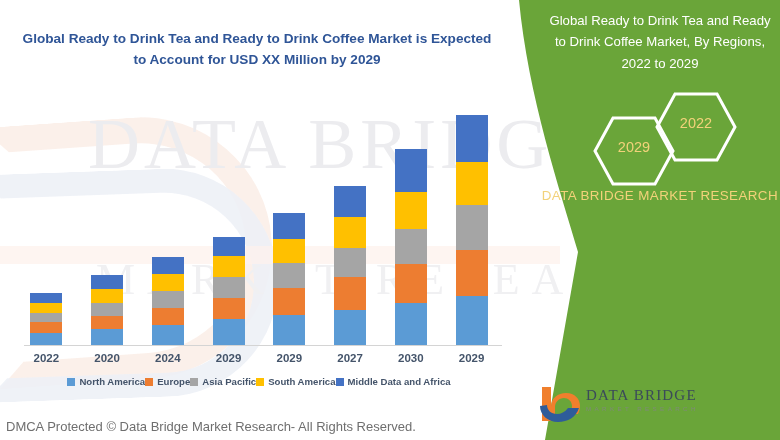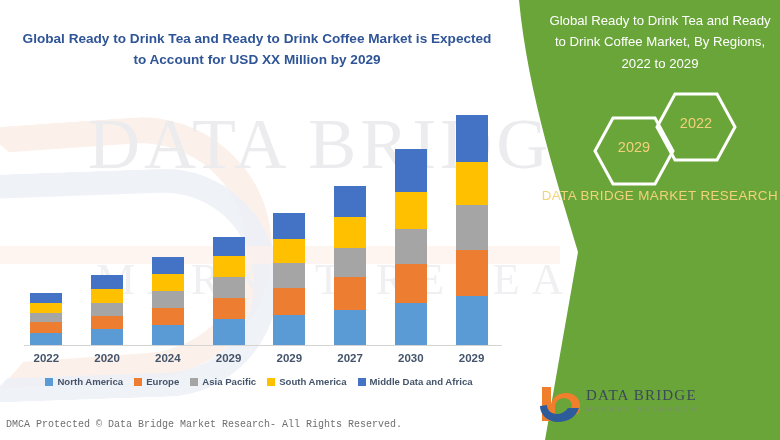--- a/index.html
+++ b/index.html
@@ -58,31 +58,31 @@
   .bar-col{flex:1;display:flex;flex-direction:column;justify-content:flex-end;align-items:center;}
   .bar{width:32px;display:flex;flex-direction:column;justify-content:flex-end;}
   .seg{width:100%;}
 
   .x-labels{position:absolute;left:16px;top:352px;width:486px;display:flex;}
   .x-lab{flex:1;text-align:center;font-size:11.5px;font-weight:700;color:#44546a;}
 
   
   .legend{
     position:absolute;left:16px;top:376px;width:486px;
-    display:flex;justify-content:center;align-items:flex-end;gap:11px;
+    display:flex;justify-content:center;align-items:flex-end;
   }
   .leg-item{display:flex;align-items:center;gap:4px;}
   .leg-sw{width:8px;height:8px;display:inline-block;}
   .leg-lab{font-size:9.6px;font-weight:700;color:#44546a;white-space:nowrap;}
 
   
   .footer{
     position:absolute;left:0;top:414px;width:520px;height:26px;
-    font-family:Liberation Mono, monospace;
-    font-size:10px;color:#6f6f6f;padding-left:8px;
+    font-family:Liberation Sans, sans-serif;
+    font-size:13px;color:#6f6f6f;padding-left:8px;
   }
   .foot-left{position:absolute;left:6px;top:5px;white-space:nowrap;}
   .foot-right{position:absolute;left:280px;top:5px;white-space:nowrap;}
 
   
   .green-panel{
     position:absolute;left:0;top:0;width:780px;height:440px;
     pointer-events:none;
   }
   .green-panel svg{display:block;}

